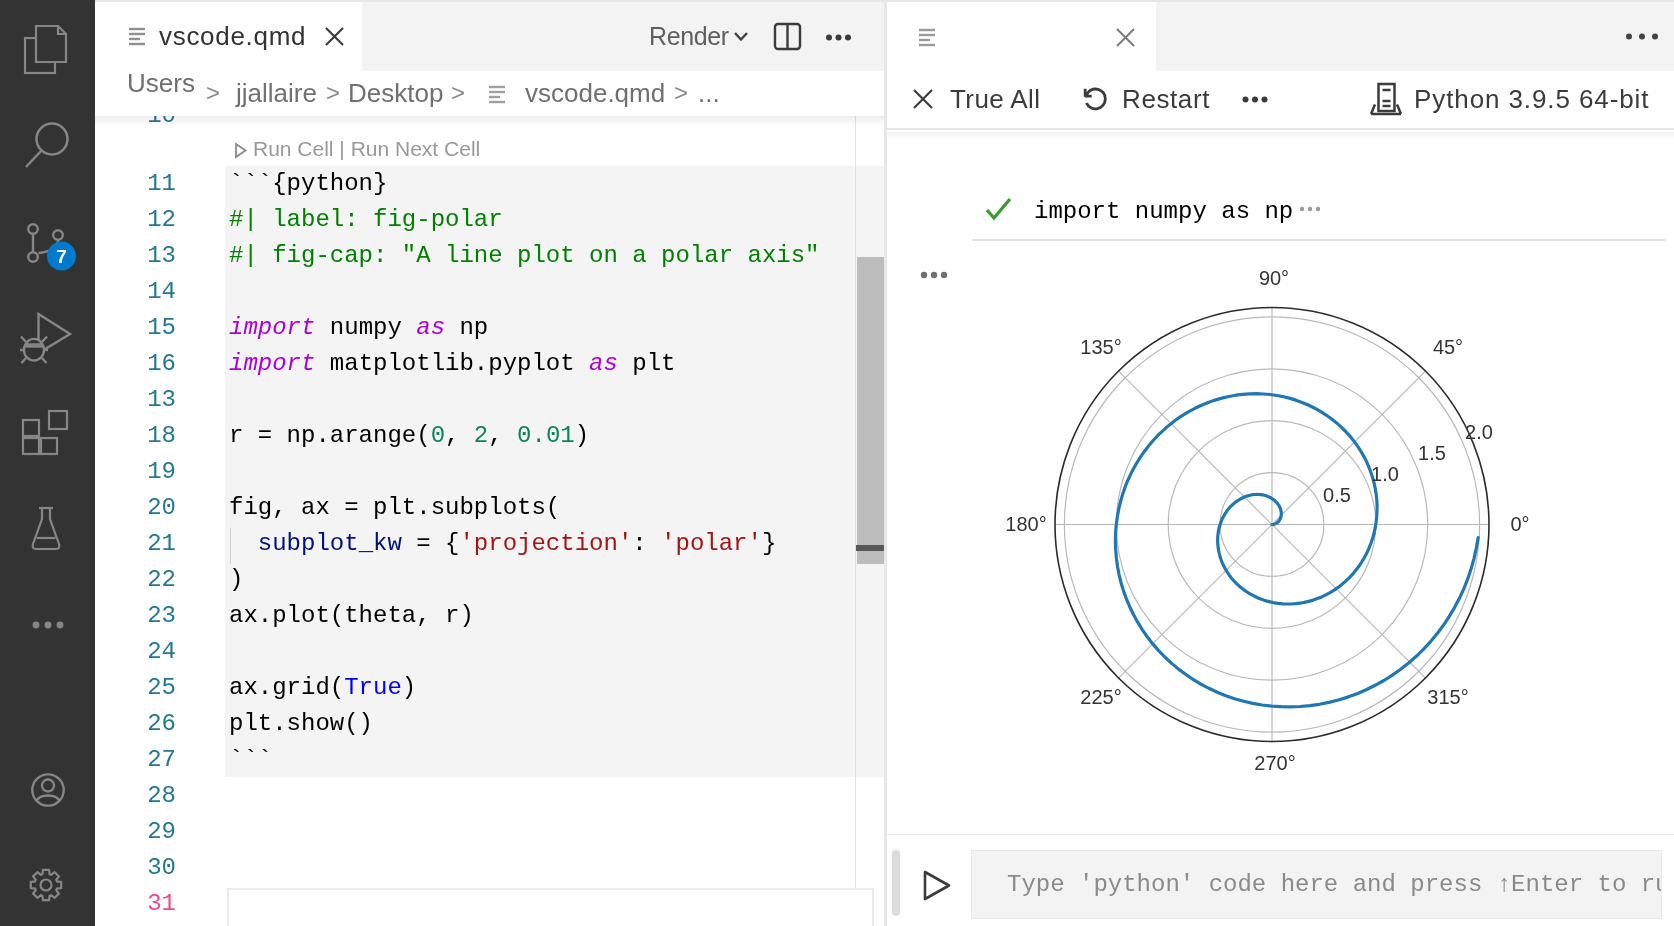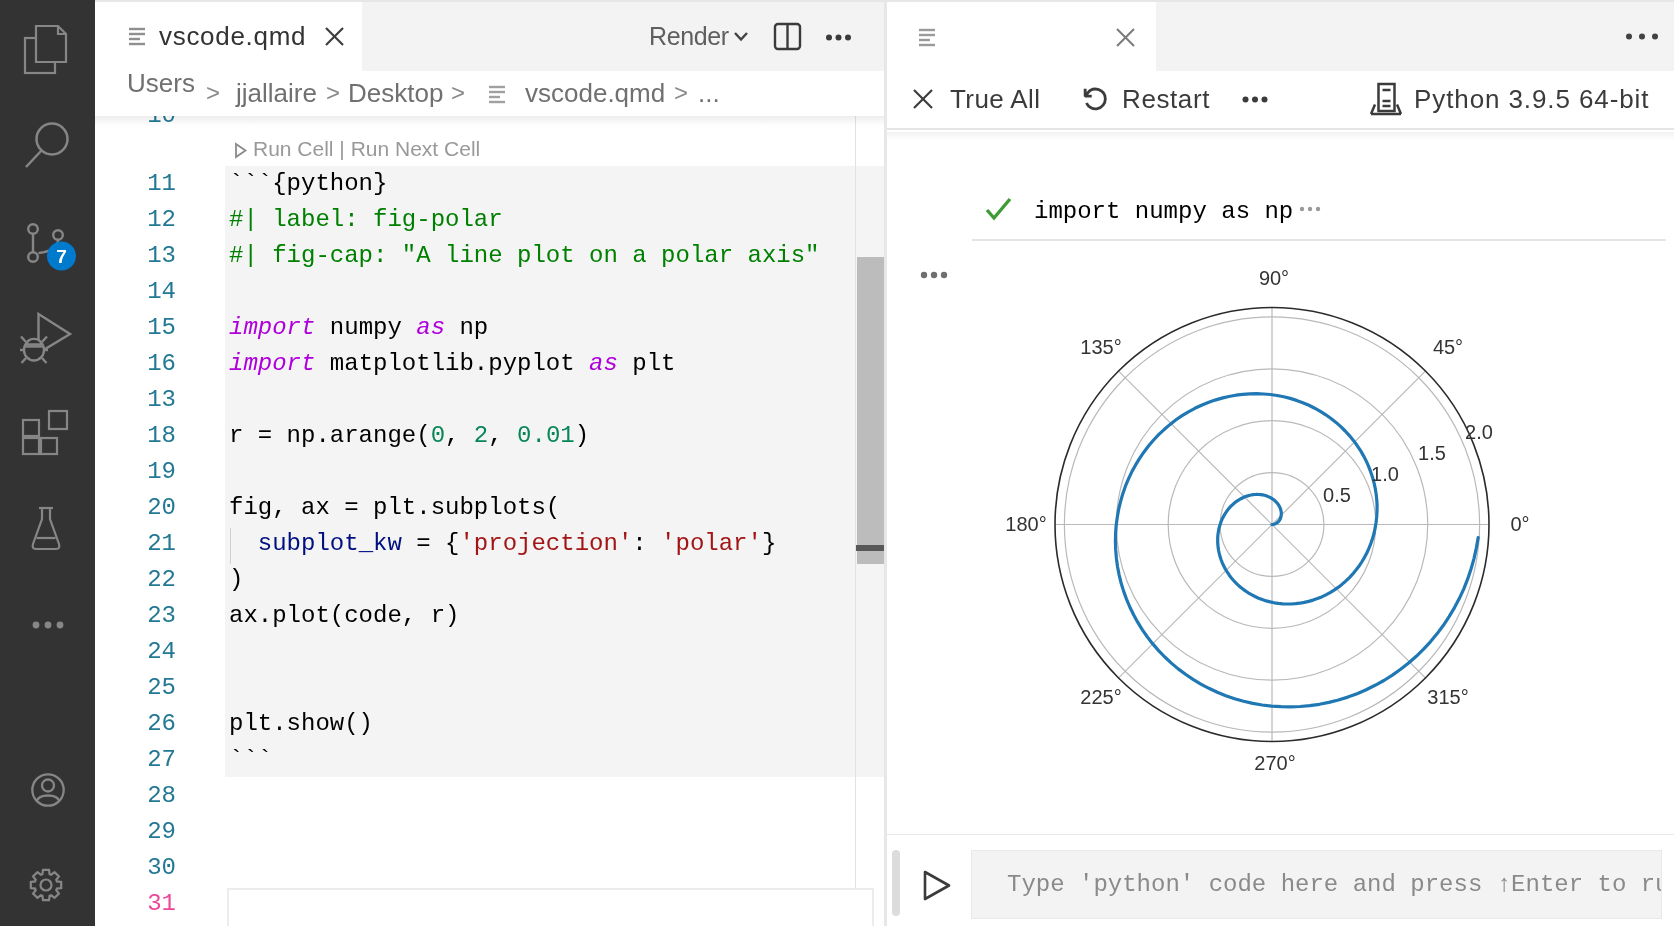--- a/index.html
+++ b/index.html
@@ -219,23 +219,24 @@
     <div class="abs lnum" style="top:302px">18</div>
       <div class="abs cline" style="top:302px">r = np.arange(<span class="num">0</span>, <span class="num">2</span>, <span class="num">0.01</span>)</div>
     <div class="abs lnum" style="top:338px">19</div>
     <div class="abs lnum" style="top:374px">20</div>
       <div class="abs cline" style="top:374px">fig, ax = plt.subplots(</div>
     <div class="abs lnum" style="top:410px">21</div>
       <div class="abs cline" style="top:410px">  <span class="var">subplot_kw</span> = {<span class="str">'projection'</span>: <span class="str">'polar'</span>}</div>
     <div class="abs lnum" style="top:446px">22</div>
       <div class="abs cline" style="top:446px">)</div>
     <div class="abs lnum" style="top:482px">23</div>
-      <div class="abs cline" style="top:482px">ax.plot(code, r)</div>
+      <div class="abs cline" style="top:482px">ax.plot(theta, r)</div>
     <div class="abs lnum" style="top:518px">24</div>
     <div class="abs lnum" style="top:554px">25</div>
+      <div class="abs cline" style="top:554px">ax.grid(<span class="blue">True</span>)</div>
     <div class="abs lnum" style="top:590px">26</div>
       <div class="abs cline" style="top:590px">plt.show()</div>
     <div class="abs lnum" style="top:626px">27</div>
       <div class="abs cline" style="top:626px">```</div>
     <div class="abs lnum" style="top:662px">28</div>
     <div class="abs lnum" style="top:698px">29</div>
     <div class="abs lnum" style="top:734px">30</div>
     <div class="abs lnum" style="top:770px;color:#ec4899">31</div>
     <div class="abs" id="vscroll"></div>
     <div class="abs" id="vscrollmark"></div>

